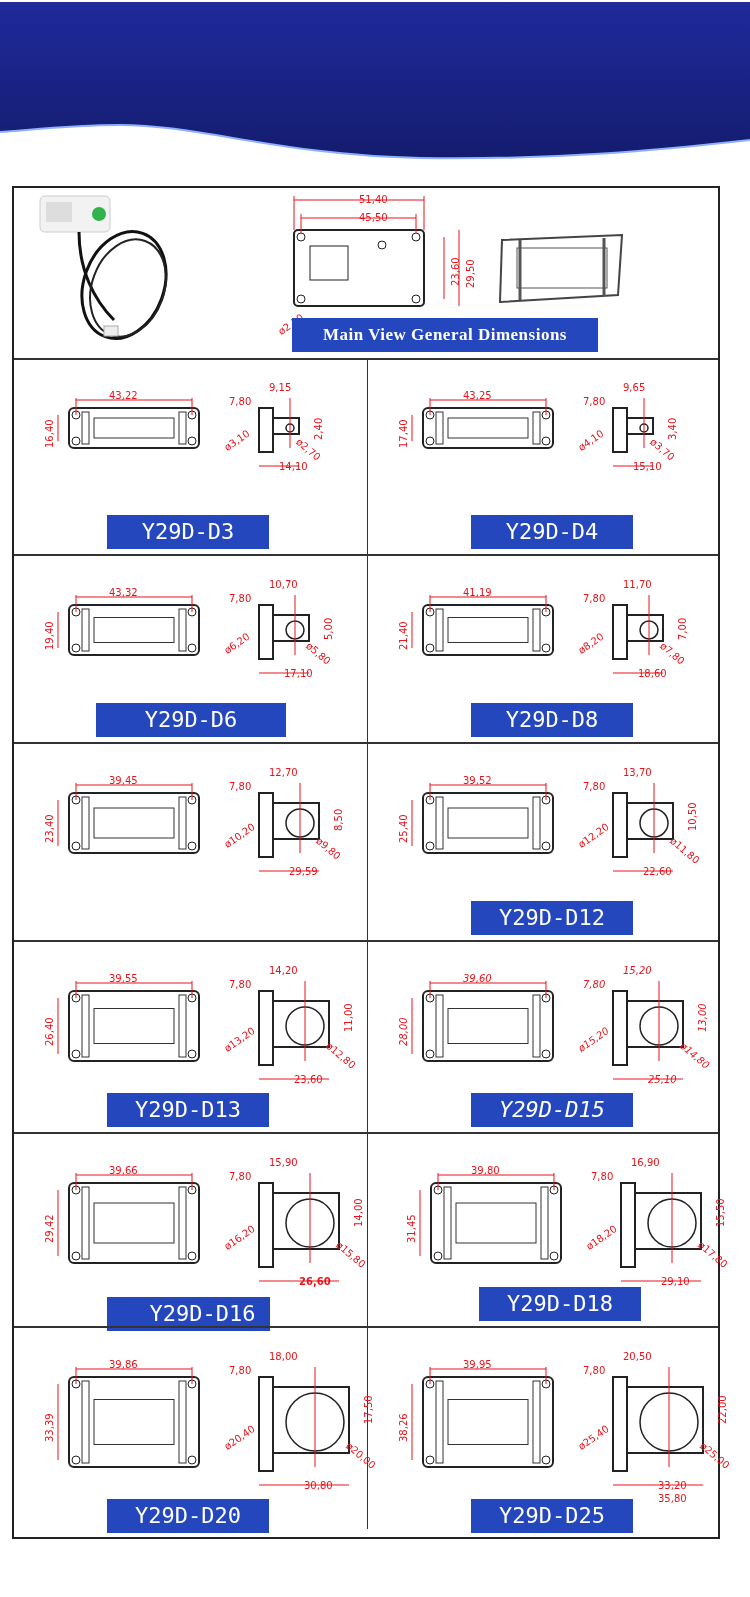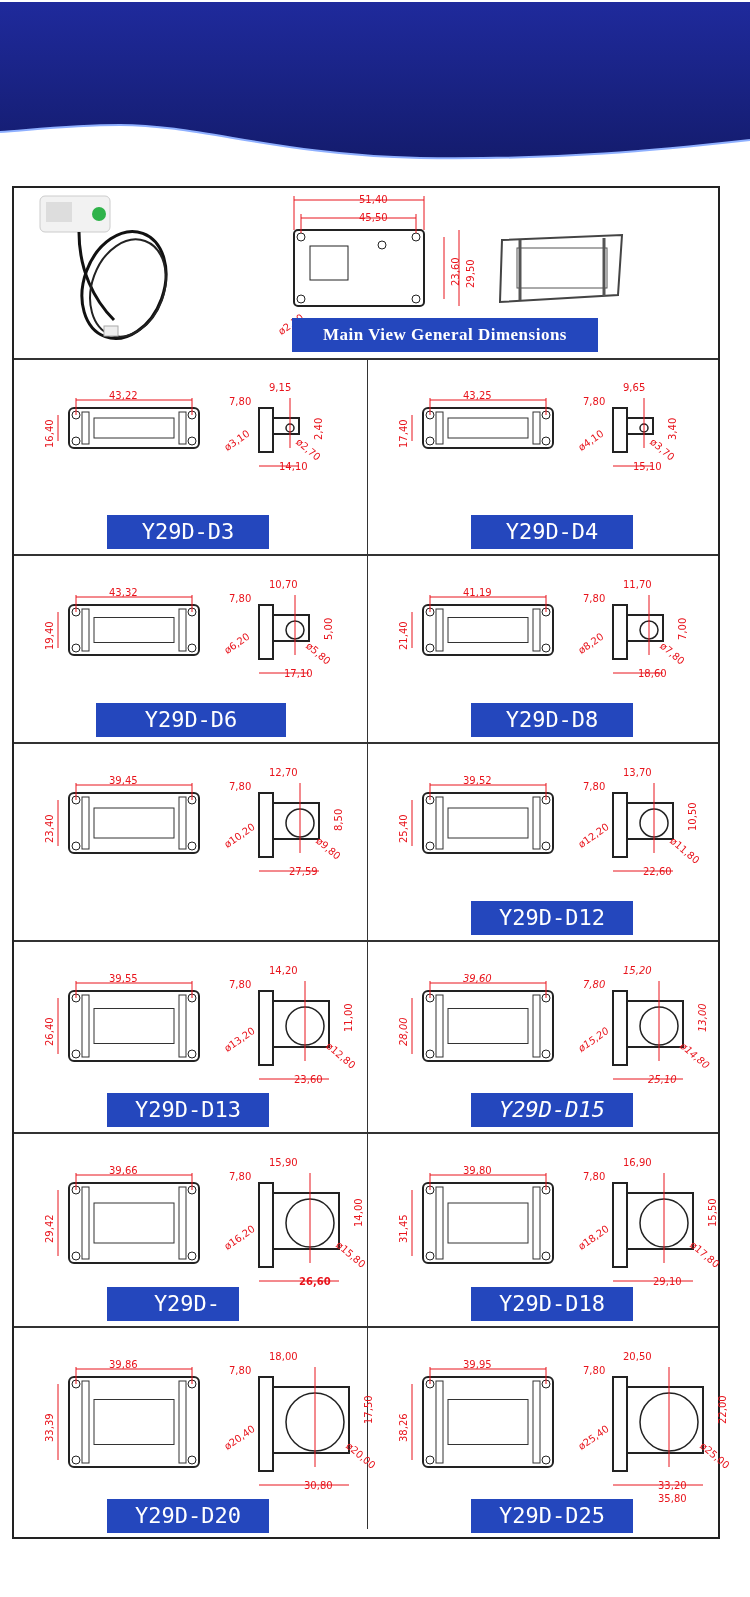--- a/index.html
+++ b/index.html
@@ -265,21 +265,21 @@
         <g stroke="#e8141c">
           <line x1="51" y1="0" x2="51" y2="70"></line>
         <line x1="10" y1="88" x2="70" y2="88"></line>
         </g>
       </svg>
       <span class="dim" style="left:255px;top:24px;">12,70</span>
       <span class="dim" style="left:215px;top:38px;">7,80</span>
       <span class="dim v" style="left:319px;top:88px;">8,50</span>
       <span class="dim d2" style="left:208px;top:98px;">ø10,20</span>
       <span class="dim d" style="left:307px;top:92px;">ø9,80</span>
-      <span class="dim" style="left:275px;top:123px;">27,59</span>
+      <span class="dim" style="left:275px;top:123px;">29,59</span>
 
     </div>
     <div class="hline" style="position: absolute; left: 14px; top: 940px;"></div>
     <div class="cell" style="left: 368px; top: 743px; height: 198px;">
       <svg class="drawing" style="left:40px;top:40px;" width="160" height="90">
         <rect x="15" y="10" width="130" height="60" rx="5" fill="none" stroke="#222" stroke-width="2"></rect>
         <rect x="40" y="25" width="80" height="30" fill="none" stroke="#333"></rect>
         <rect x="28" y="14" width="7" height="52" fill="none" stroke="#333"></rect>
         <rect x="125" y="14" width="7" height="52" fill="none" stroke="#333"></rect>
         <circle cx="22" cy="17" r="4" fill="none" stroke="#222"></circle>
@@ -416,24 +416,24 @@
         <line x1="10" y1="108" x2="90" y2="108"></line>
         </g>
       </svg>
       <span class="dim" style="left:255px;top:24px;">15,90</span>
       <span class="dim" style="left:215px;top:38px;">7,80</span>
       <span class="dim v" style="left:339px;top:94px;">14,00</span>
       <span class="dim d2" style="left:208px;top:110px;">ø16,20</span>
       <span class="dim d" style="left:327px;top:106px;">ø15,80</span>
       <span class="dim" style="left:285px;top:143px;font-weight:bold;">26,60</span>
 
-      <div class="label-box" style="left:93px;top:154px;width:132px;padding-left:28px;">Y29D-D16</div>
+      <div class="label-box" style="left:93px;top:164px;width:163px;padding-left:28px;">Y29D-D16</div>
     </div>
     <div class="hline" style="position: absolute; left: 14px; top: 1326px;"></div>
-    <div class="cell" style="left: 368px; top: 1133px; height: 194px;">
+    <div class="cell" style="left: 376px; top: 1133px; height: 194px;">
       <svg class="drawing" style="left:40px;top:40px;" width="160" height="110">
         <rect x="15" y="10" width="130" height="80" rx="5" fill="none" stroke="#222" stroke-width="2"></rect>
         <rect x="40" y="30" width="80" height="40" fill="none" stroke="#333"></rect>
         <rect x="28" y="14" width="7" height="72" fill="none" stroke="#333"></rect>
         <rect x="125" y="14" width="7" height="72" fill="none" stroke="#333"></rect>
         <circle cx="22" cy="17" r="4" fill="none" stroke="#222"></circle>
         <circle cx="138" cy="17" r="4" fill="none" stroke="#222"></circle>
         <circle cx="22" cy="83" r="4" fill="none" stroke="#222"></circle>
         <circle cx="138" cy="83" r="4" fill="none" stroke="#222"></circle>
         <g stroke="#e8141c">

